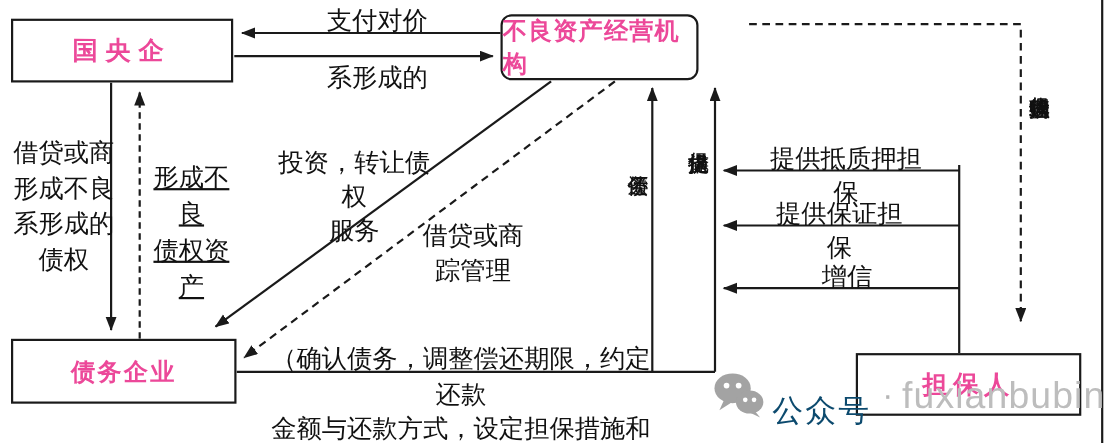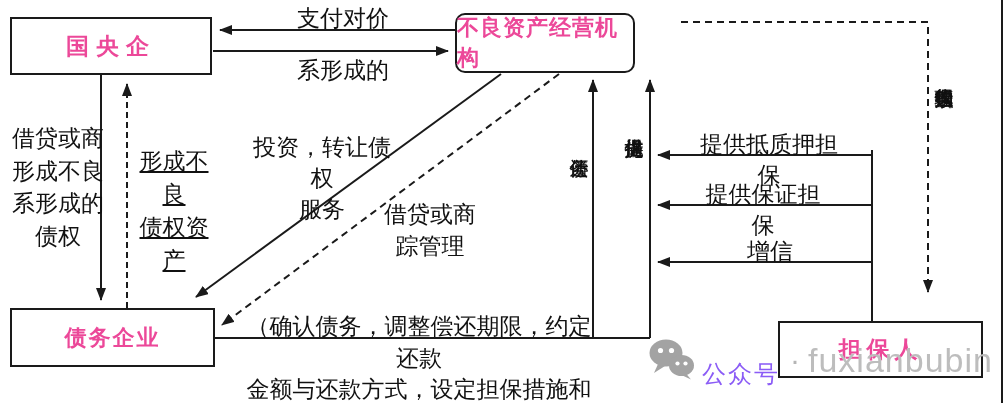--- a/index.html
+++ b/index.html
@@ -19,21 +19,21 @@
     white-space:pre-line;text-align:center;line-height:31px;
   }
   .vlbl{
     position:absolute;z-index:3;font-size:19px;color:#111;
     writing-mode:vertical-rl;text-orientation:upright;letter-spacing:0px;line-height:20px;
   }
   #watermark{
     position:absolute;z-index:4;left:646px;top:336px;height:48px;
     display:flex;align-items:center;white-space:nowrap;
   }
-  #watermark .wm-cn{font-size:24px;color:#8b5cf6;letter-spacing:2px;margin-left:6px;margin-top:28px;}
+  #watermark .wm-cn{font-size:28px;color:#0c4a6e;letter-spacing:2px;margin-left:6px;margin-top:28px;}
   #watermark .wm-dot{font-size:30px;color:#b5b5b5;margin:0 8px 0 10px;}
   #watermark .wm-handle{font-size:34px;color:#bdbdbd;letter-spacing:1px;}
 </style>
 </head>
 <body>
 
 <div id="canvas">
 
   <svg id="wires" width="1004" height="403" viewBox="0 0 1004 403">
     <defs>

